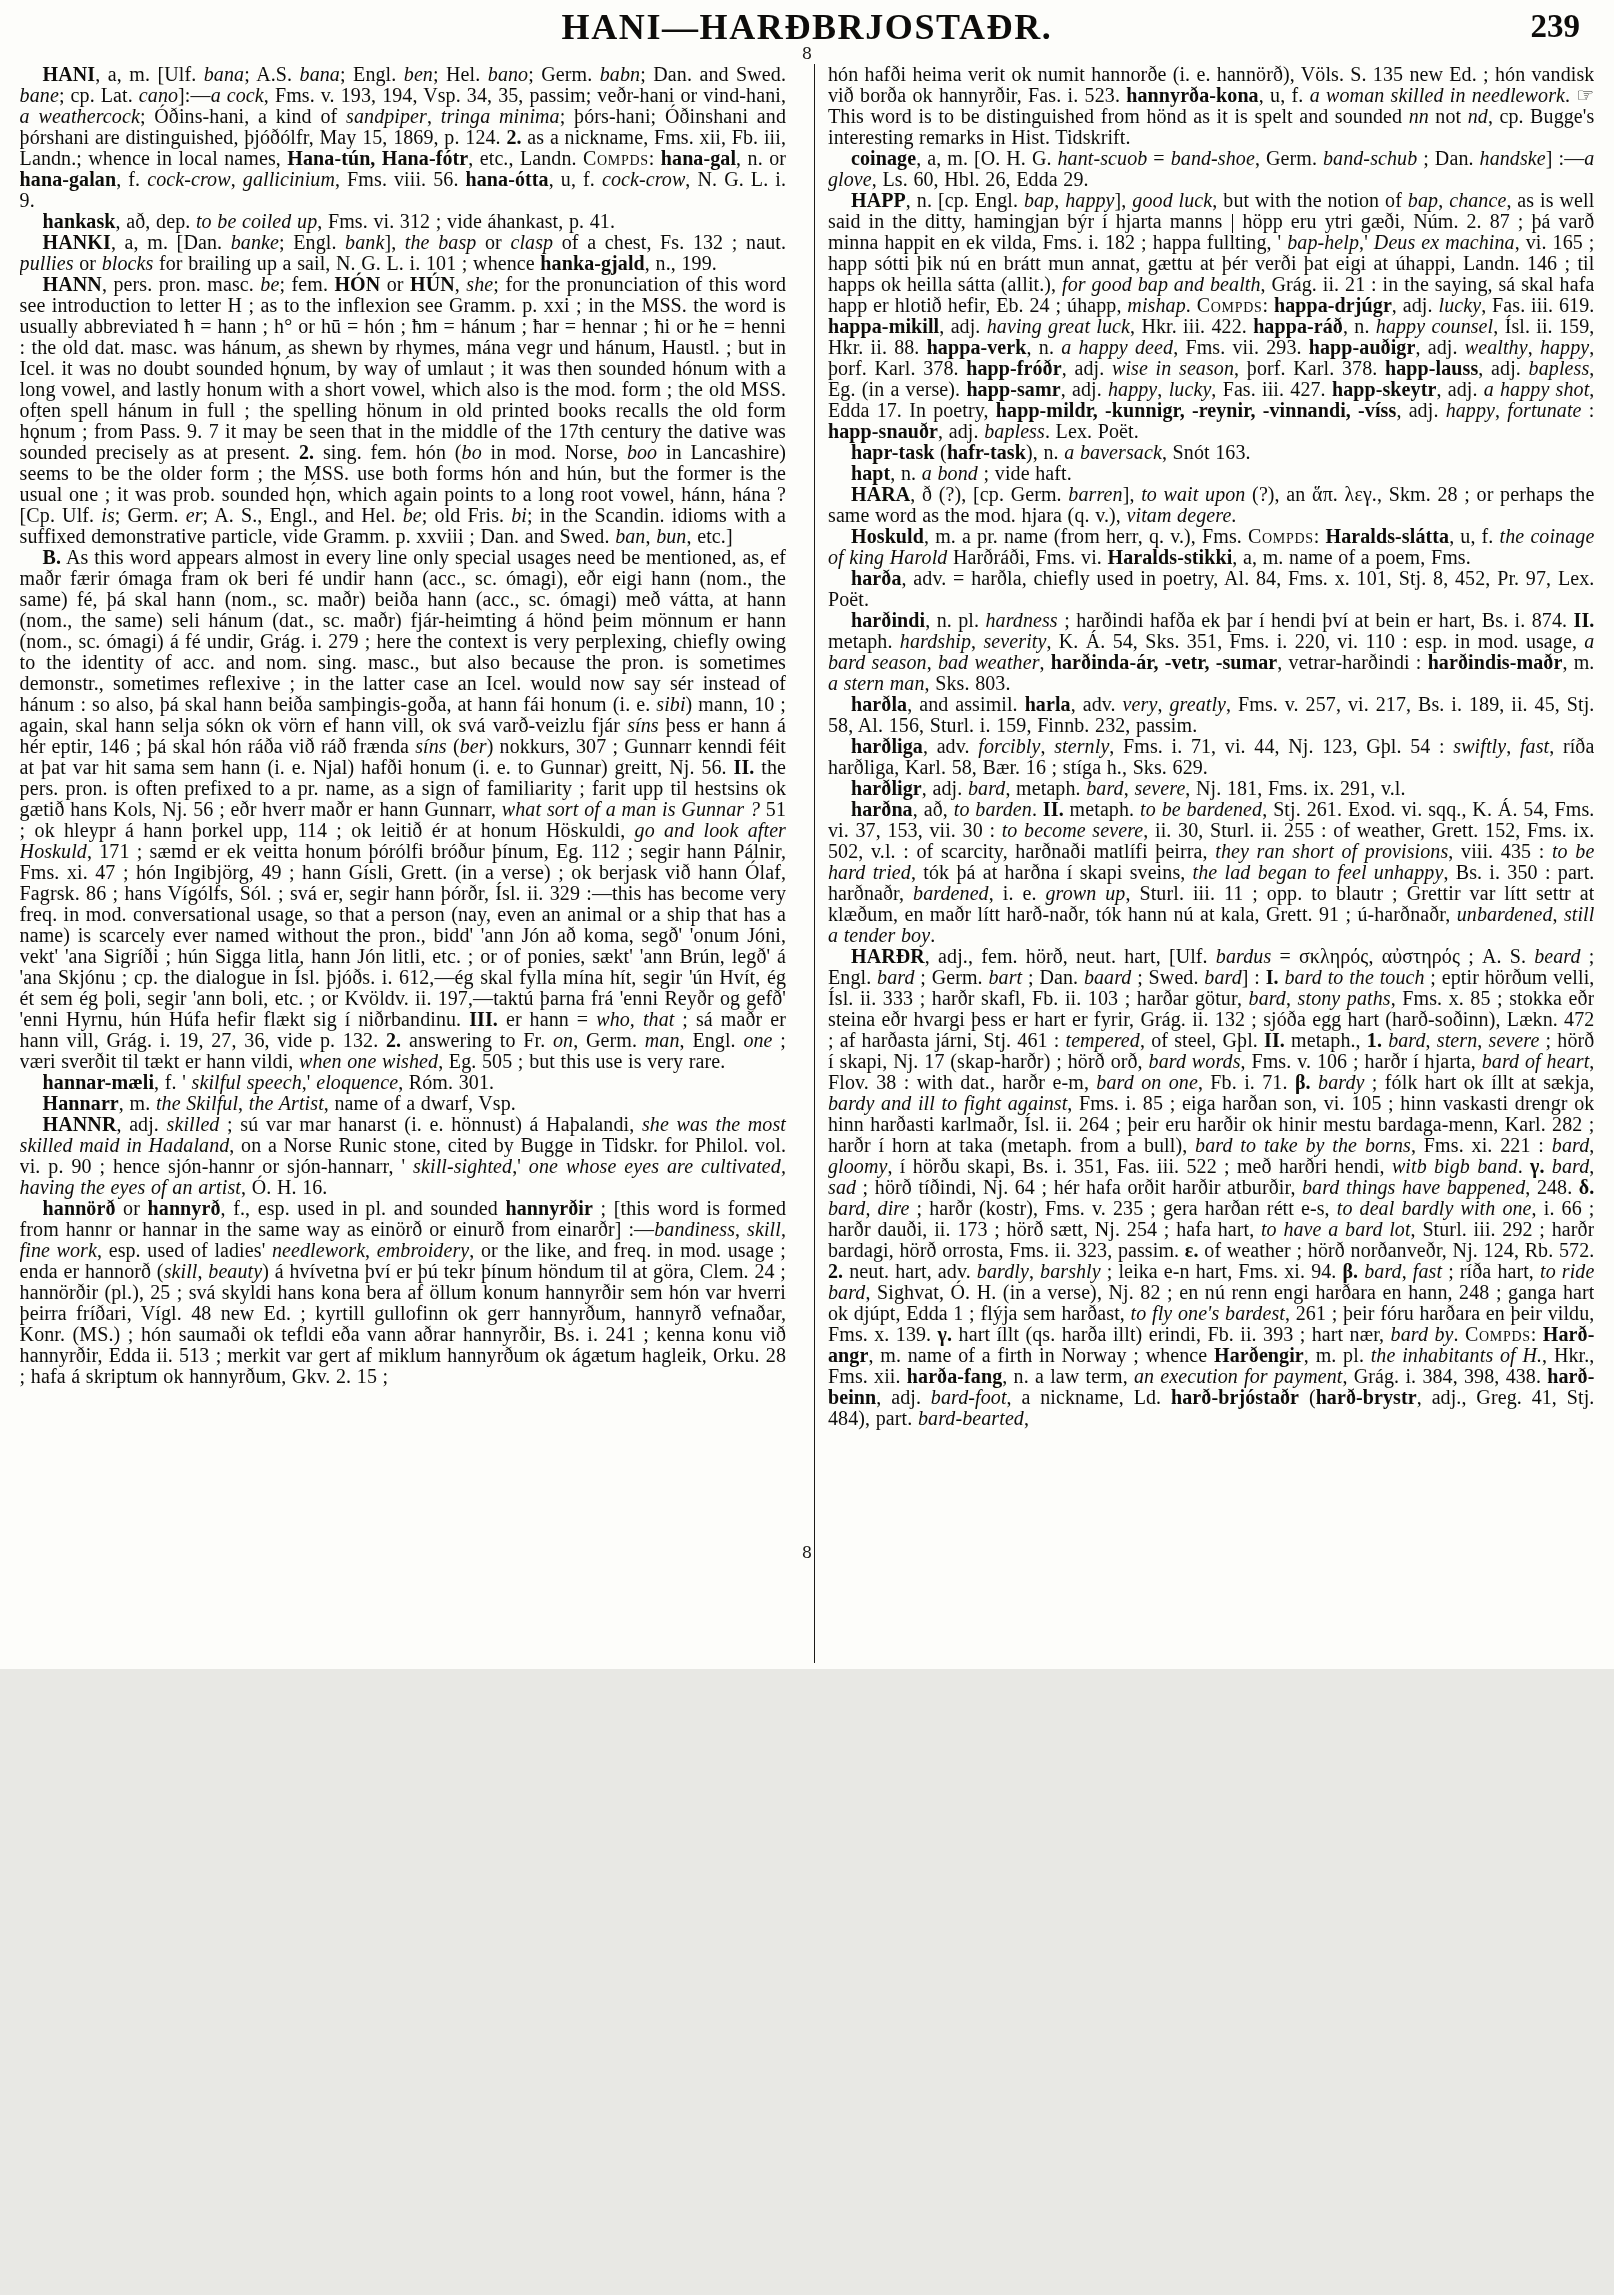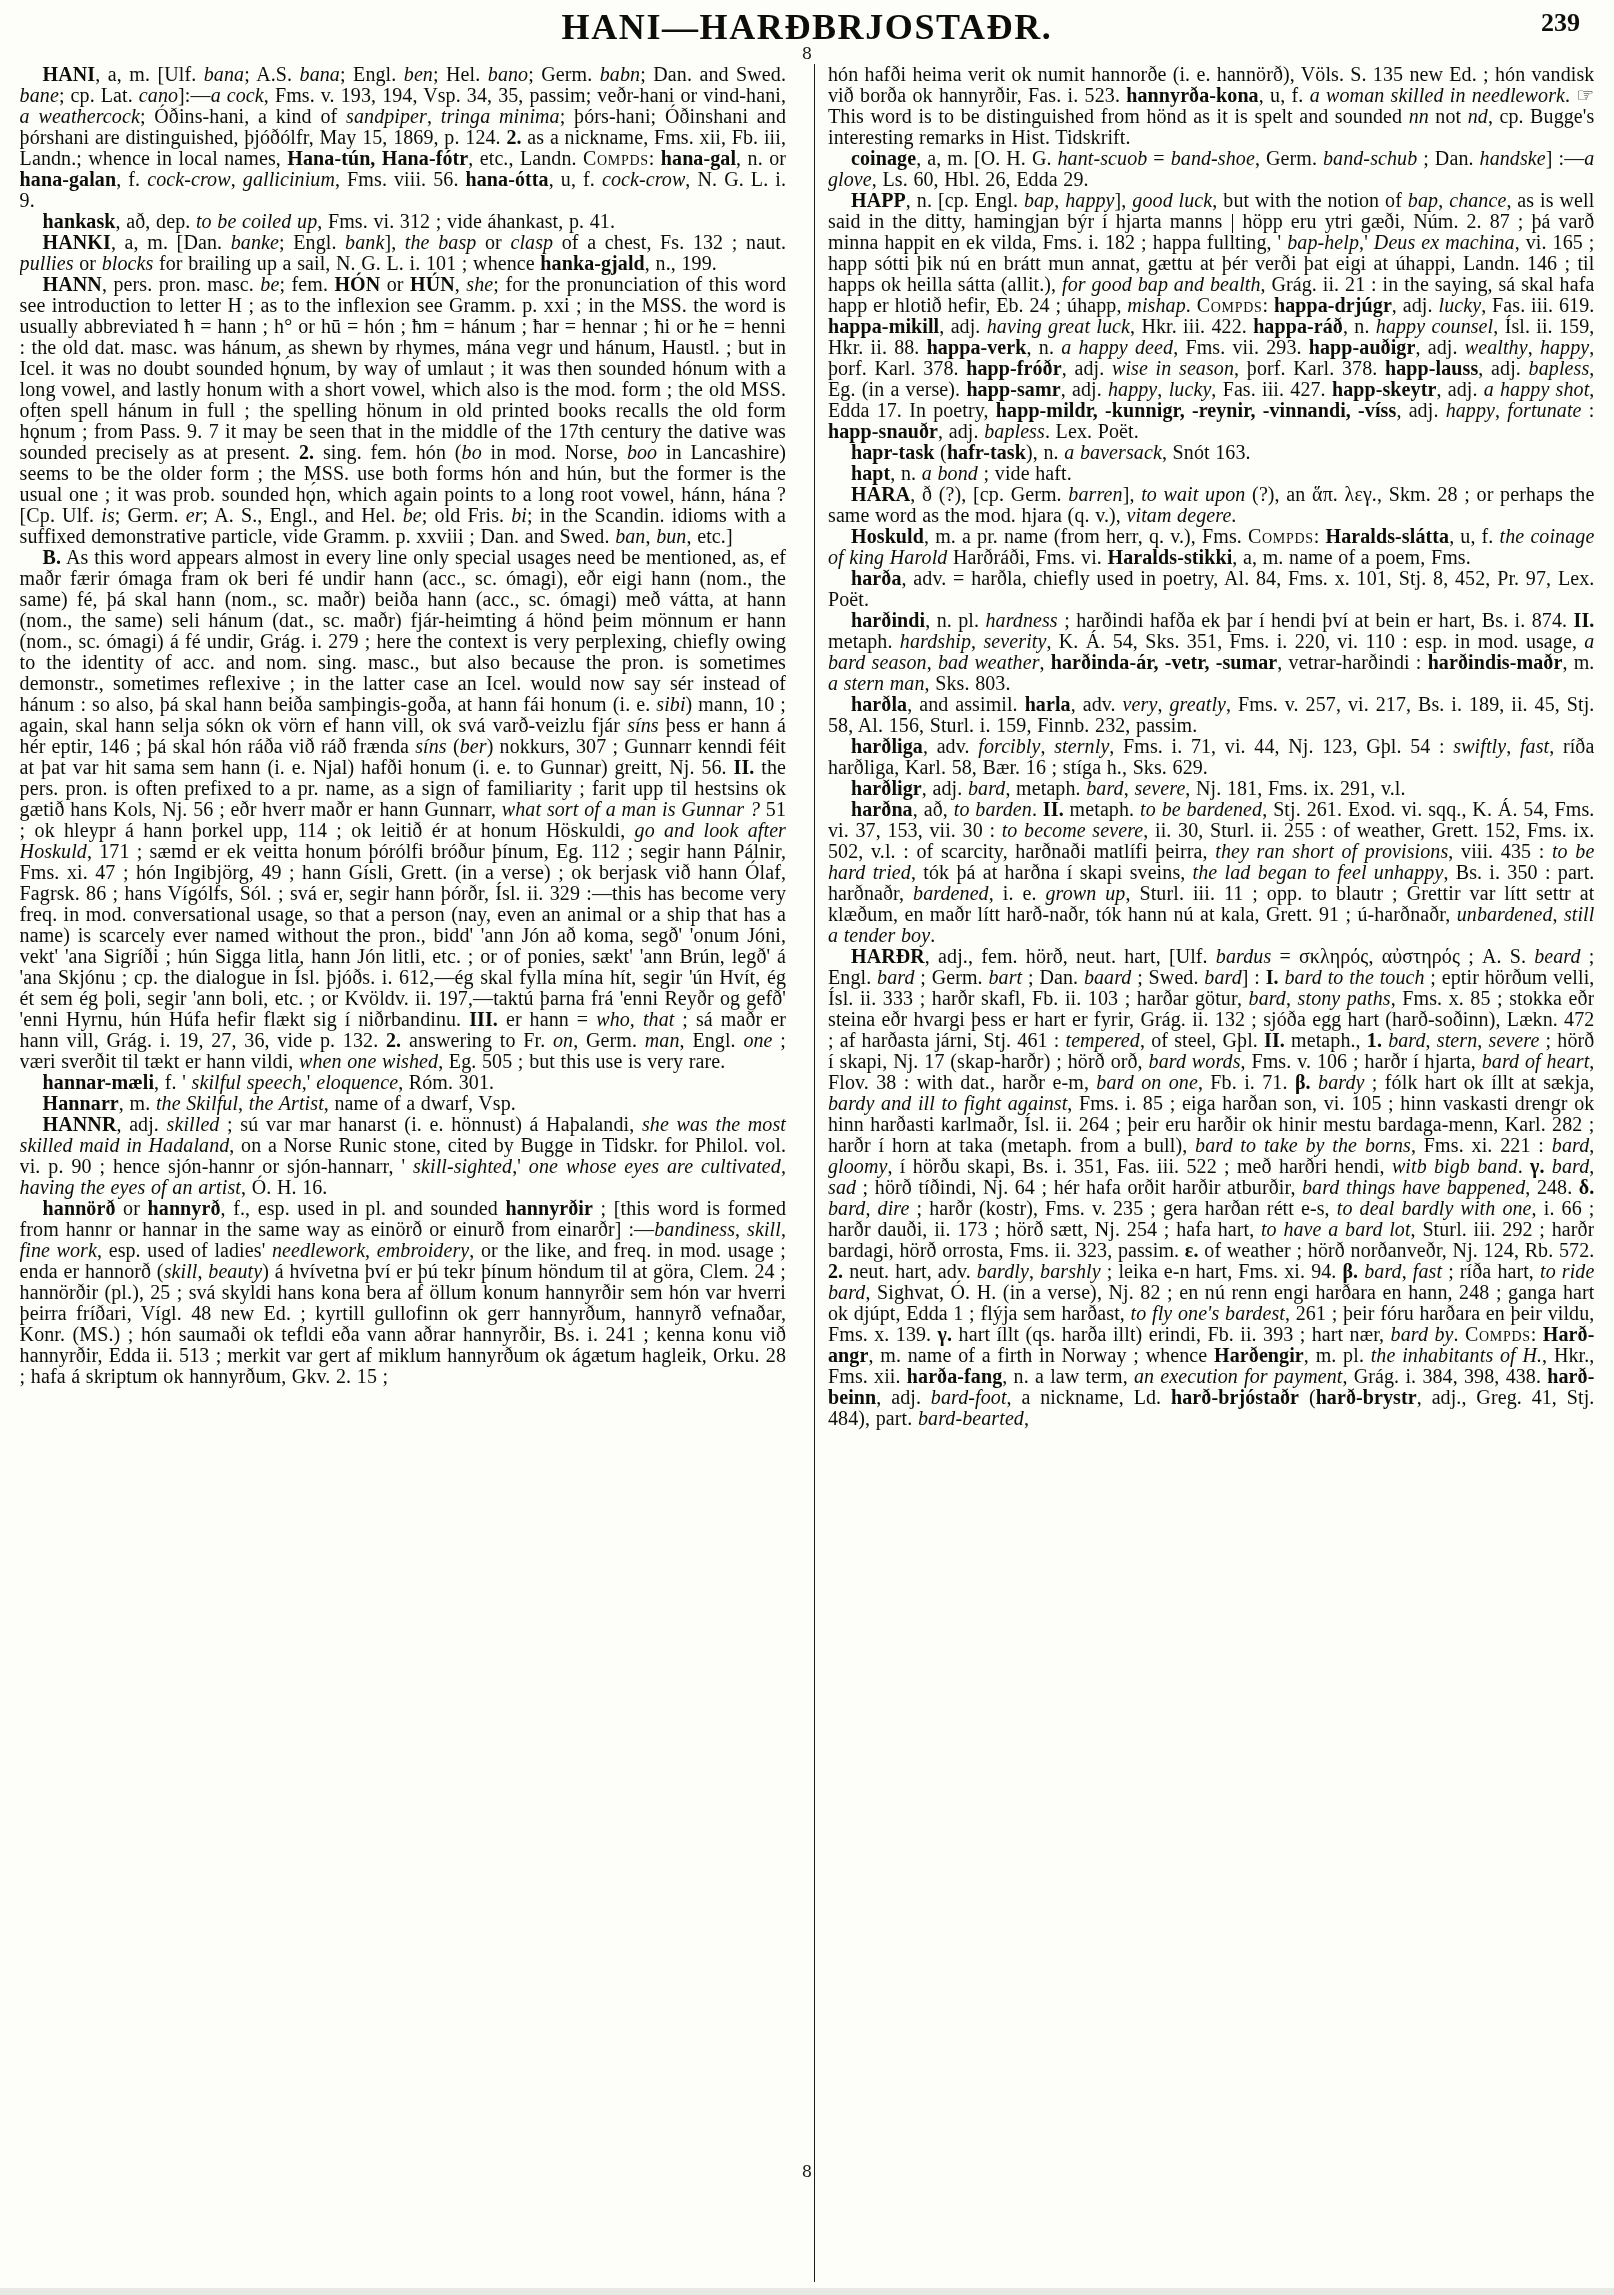--- a/index.html
+++ b/index.html
@@ -1,26 +1,26 @@
 <!DOCTYPE html>
 <html style="font-size:13px"><head>
 <meta charset="utf-8">
 <style>
   html,body { margin:0; padding:0; background:#e8e8e4; }
   .page {
-    position:relative; width:1614px; height:2288px;
+    position:relative; width:1614px; height:1669px;
     background:#fdfdfa; color:#0e0d0b; overflow:hidden;
     font-family:"Liberation Serif","DejaVu Serif",serif;
   }
   .header { position:absolute; top:4.9px; left:0; right:0; height:49px; }
   .running-title {
     position:absolute; left:50%; top:1.6px; transform:translateX(-50%);
     font-weight:bold; font-size:36px; letter-spacing:1.6px; white-space:nowrap;
   }
-  .page-number { position:absolute; right:34px; top:3.3px; font-weight:bold; font-size:26px; }
+  .page-number { position:absolute; right:34px; top:3.3px; font-weight:bold; font-size:33px; }
   .text-area { position:absolute; top:64px; left:19.6px; right:19.6px; bottom:6.5px; }
   .columns { display:flex; height:100%; position:relative; }
   .column {
     width:50%; overflow:hidden; text-align:justify;
     font-size:20px; line-height:21px; letter-spacing:0.1px; word-spacing:0.5px;
   }
   .column.left  { padding-right:28px; }
   .column.right { padding-left:13px; border-left:1.6px solid #1c1b18; }
   .para { margin:0; text-indent:23px; }
   .para.cont { text-indent:0; }

